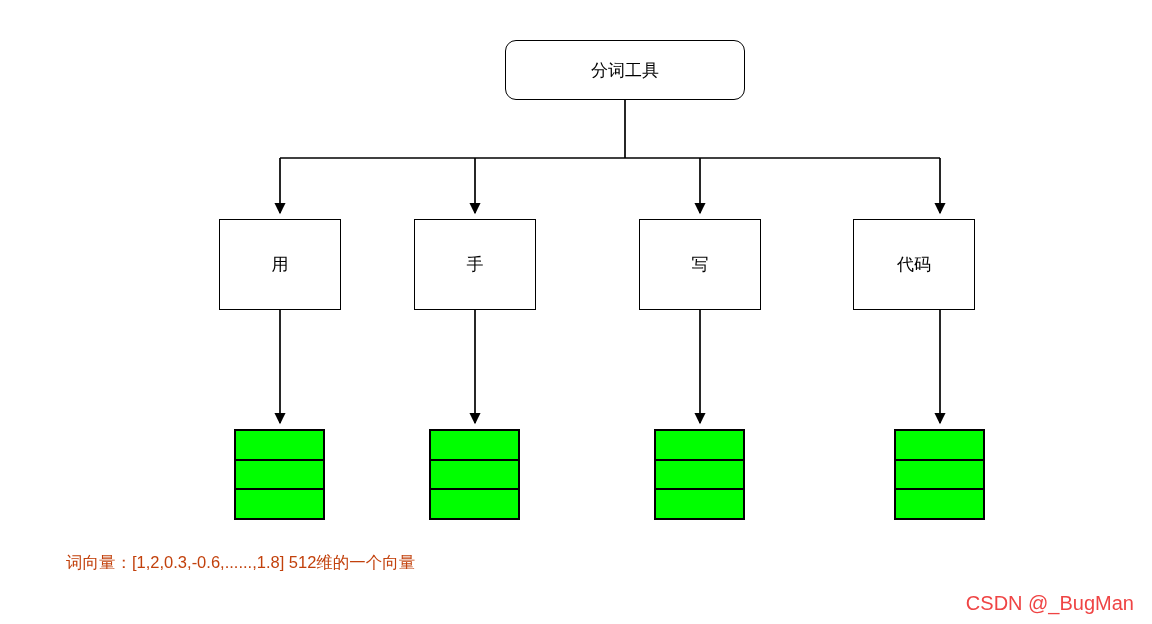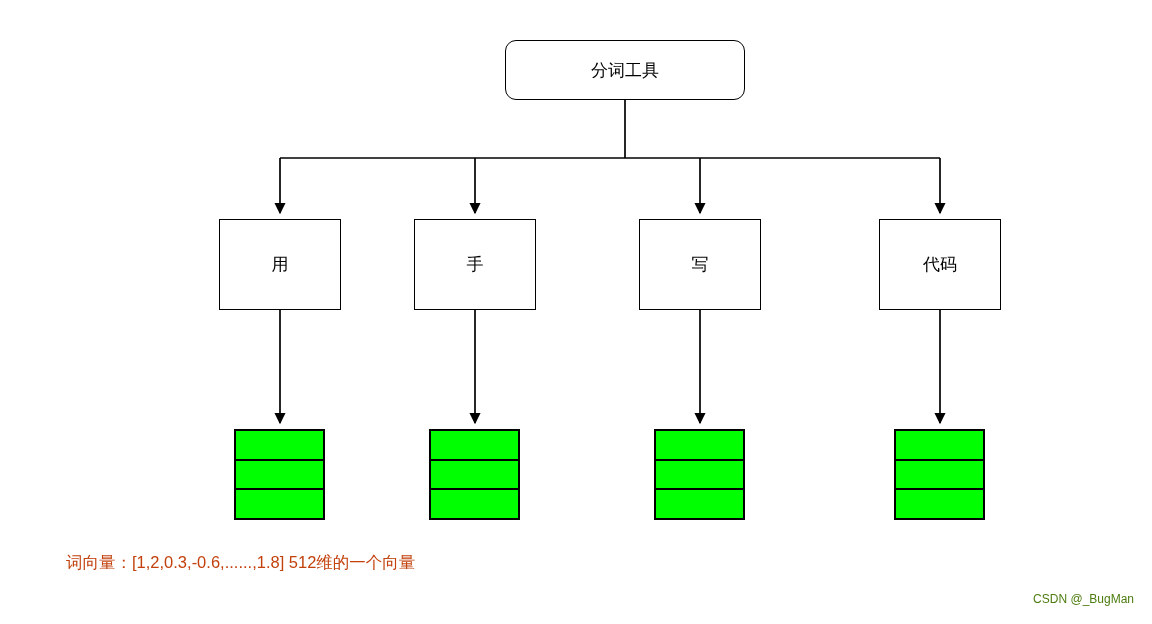--- a/index.html
+++ b/index.html
@@ -45,21 +45,21 @@
   }
   .node-token {
     width: 122px;
     height: 91px;
     top: 219px;
     font-size: 17px;
   }
   .tok0 { left: 219px; }
   .tok1 { left: 414px; }
   .tok2 { left: 639px; }
-  .tok3 { left: 879px; }
+  .tok3 { left: 853px; }
 
   .vector {
     position: absolute;
     box-sizing: border-box;
     width: 91px;
     height: 91px;
     top: 429px;
     display: flex;
     flex-direction: column;
     border: 2px solid #000000;
@@ -83,22 +83,22 @@
     left: 66px;
     top: 552px;
     font-size: 16.5px;
     color: #c2410c;
     white-space: nowrap;
   }
   .watermark {
     position: absolute;
     right: 18px;
     top: 592px;
-    font-size: 12px;
-    color: #4d7c0f;
+    font-size: 20px;
+    color: #ef4444;
     white-space: nowrap;
   }
 </style>
 </head>
 <body>
 
 <div id="canvas">
 
   <svg id="wires" viewBox="0 0 1152 624" width="1152" height="624">
     <defs>

